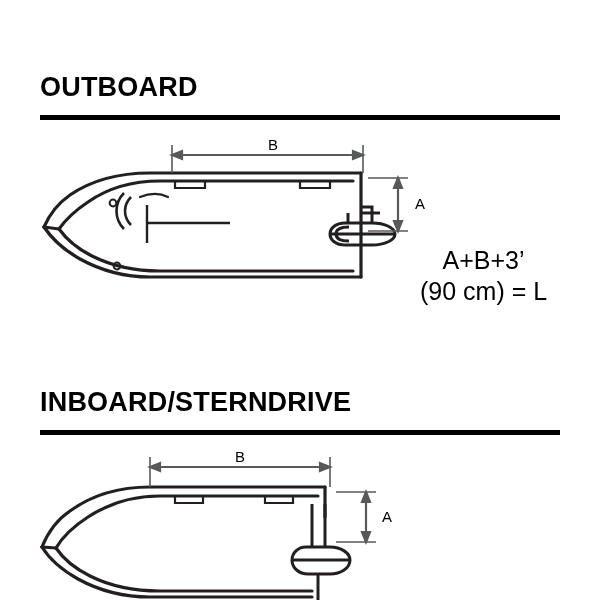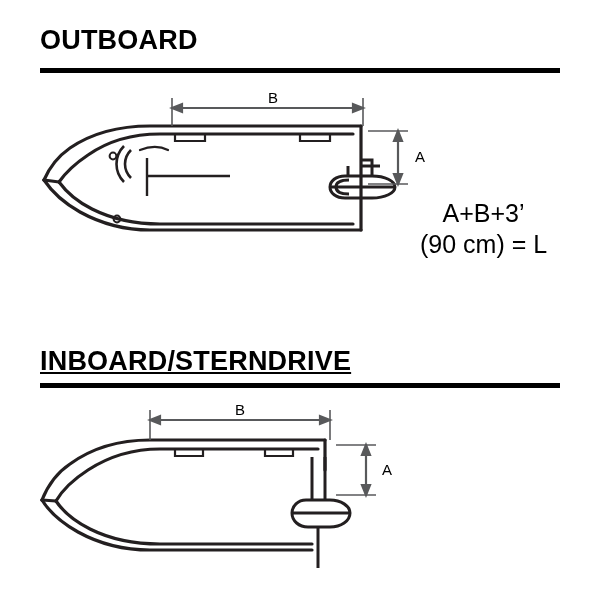--- a/index.html
+++ b/index.html
@@ -16,20 +16,21 @@
   }
   .page {
     position: relative;
     width: 600px;
     height: 600px;
   }
   .section {
     position: absolute;
     left: 0;
     width: 600px;
+    margin-top: 47px;
   }
   #section-outboard { top: 0; height: 310px; }
   #section-inboard { top: 310px; height: 290px; }
 
   .section-title {
     position: absolute;
     left: 40px;
     font-size: 27px;
     font-weight: bold;
     letter-spacing: 0.2px;
@@ -37,21 +38,21 @@
   }
   .title-rule {
     position: absolute;
     left: 40px;
     width: 520px;
     height: 5px;
     background: #000000;
   }
   #title-outboard { top: 25px; }
   #rule-outboard { top: 68px; }
-  #title-inboard { top: 36px; text-decoration: underline; }
+  #title-inboard { top: 30px; }
   #rule-inboard { top: 73px; }
 
   .formula {
     position: absolute;
     font-size: 25px;
     line-height: 31px;
     white-space: pre;
     text-align: center;
   }
   #formula-outboard { left: 420px; top: 198px; }

